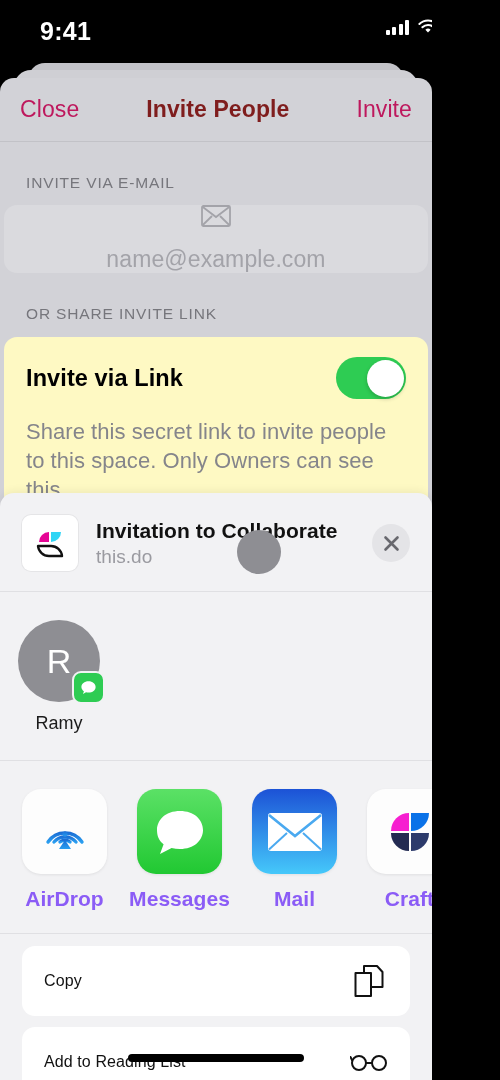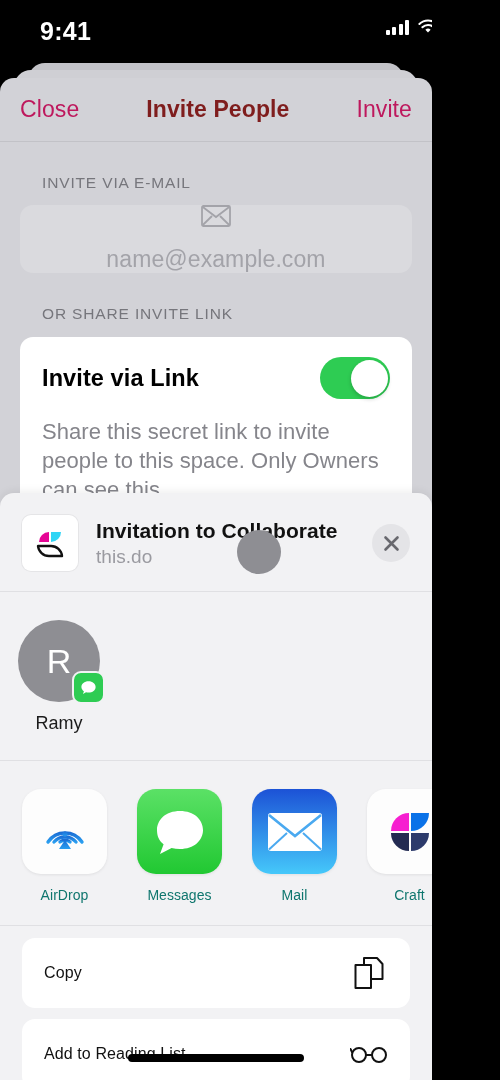--- a/index.html
+++ b/index.html
@@ -50,35 +50,35 @@
   }
   .modal-nav {
     position:relative; height:64px;
     display:flex; align-items:center; justify-content:space-between;
     padding:0 20px;
     border-bottom:1px solid #c2c2c7;
   }
   .nav-btn { font-size:23px; color:#be185d; letter-spacing:.1px; }
   .nav-title { font-size:23px; font-weight:700; color:#7f1d1d; letter-spacing:.1px; }
 
-  .modal-body { padding:0 20px; }
+  .modal-body { padding:0 4px; }
   .sec-label {
     font-size:15.5px; color:#76767c; letter-spacing:.85px;
     padding:32px 0 13px 22px;
   }
   .field {
     height:68px; background:#dadade; border-radius:13px;
     display:flex; align-items:center; padding:0 22px; gap:19px;flex-direction:column;
   }
   .env-icon { width:30px; height:22px; position:relative; flex:none; }
   .env-icon svg { display:block; }
   .field-placeholder { font-size:23px; color:#a3a3a9; letter-spacing:.1px; }
 
   .link-card {
-    margin-top:1px; background:#ffffff; border-radius:13px;
+    margin-top:1px; background:#fef9c3; border-radius:13px;
     padding:20px 22px 22px;
   }
   .link-row { display:flex; align-items:center; justify-content:space-between; }
   .link-title { font-size:23.5px; font-weight:700; color:#000; letter-spacing:.1px; }
   .toggle {
     width:70px; height:42px; border-radius:21px; background:#2ecc53; position:relative; flex:none;
   }
   .toggle i {
     position:absolute; top:2.5px; right:2.5px; width:37px; height:37px; border-radius:50%;
     background:#fff; box-shadow:0 2px 4px rgba(0,0,0,.2);
@@ -134,21 +134,21 @@
   .apps {
     display:flex; gap:30px; padding:28px 22px 22px 22px; border-bottom:1px solid #e0e0e3;
     overflow:hidden;
   }
   .app { width:85px; flex:none; display:flex; flex-direction:column; align-items:center; gap:13px; }
   .app-icon {
     width:85px; height:85px; border-radius:19px; overflow:hidden; flex:none;
     display:flex; align-items:center; justify-content:center; position:relative;
     box-shadow:0 1px 3px rgba(0,0,0,.08);
   }
-  .app-name { font-size:14px; color:#0f766e; letter-spacing:.05px; white-space:nowrap; }
+  .app-name { font-size:21px; color:#8b5cf6; letter-spacing:.05px; white-space:nowrap;font-weight:bold; }
 
   
   .actions { padding:12px 22px 0 22px; }
   .action {
     background:#fff; border-radius:13px; height:70px; margin-bottom:11px;
     display:flex; align-items:center; justify-content:space-between; padding:0 22px;
   }
   .action-label { font-size:16px; color:#111; letter-spacing:.1px; }
   .action-icon { width:38px; height:38px; display:flex; align-items:center; justify-content:center; }
 

